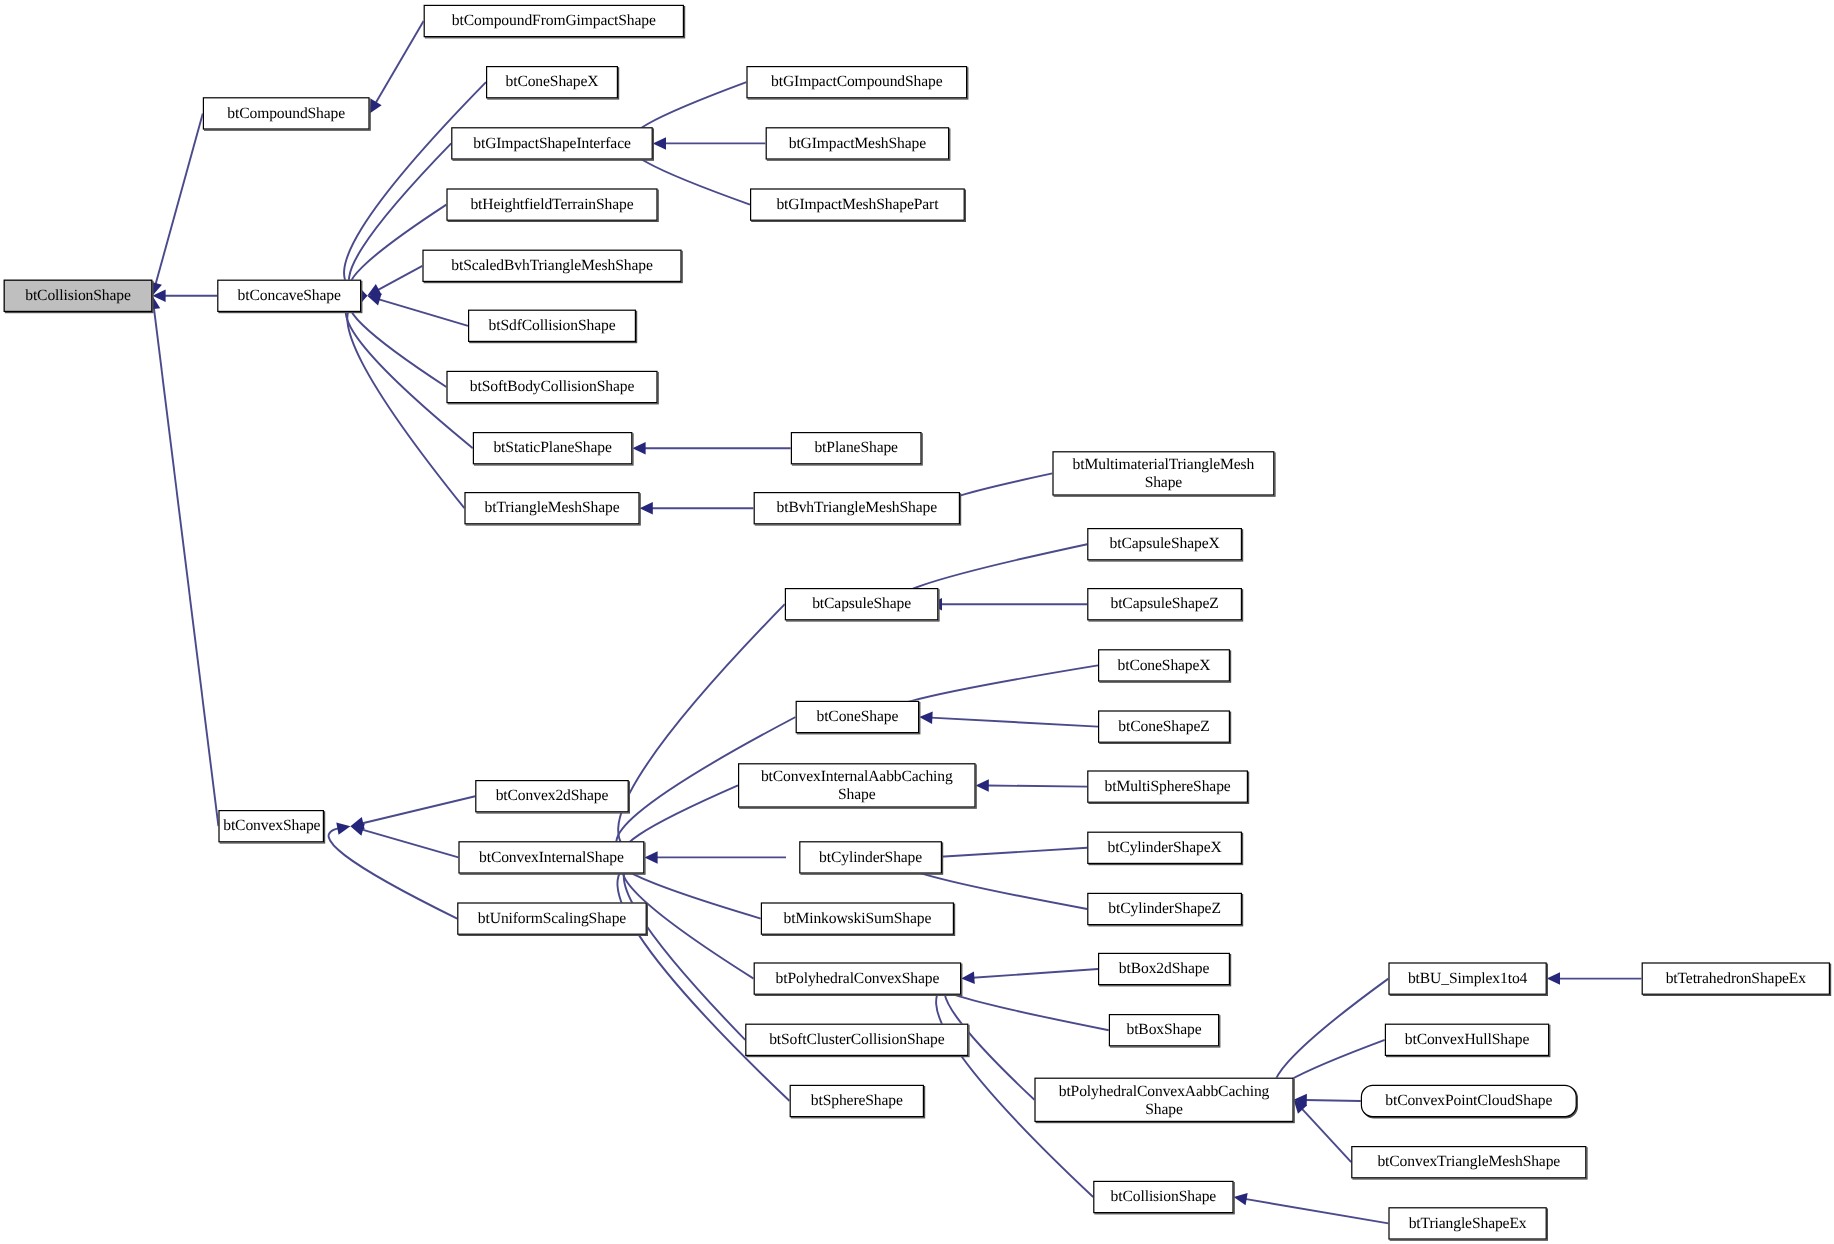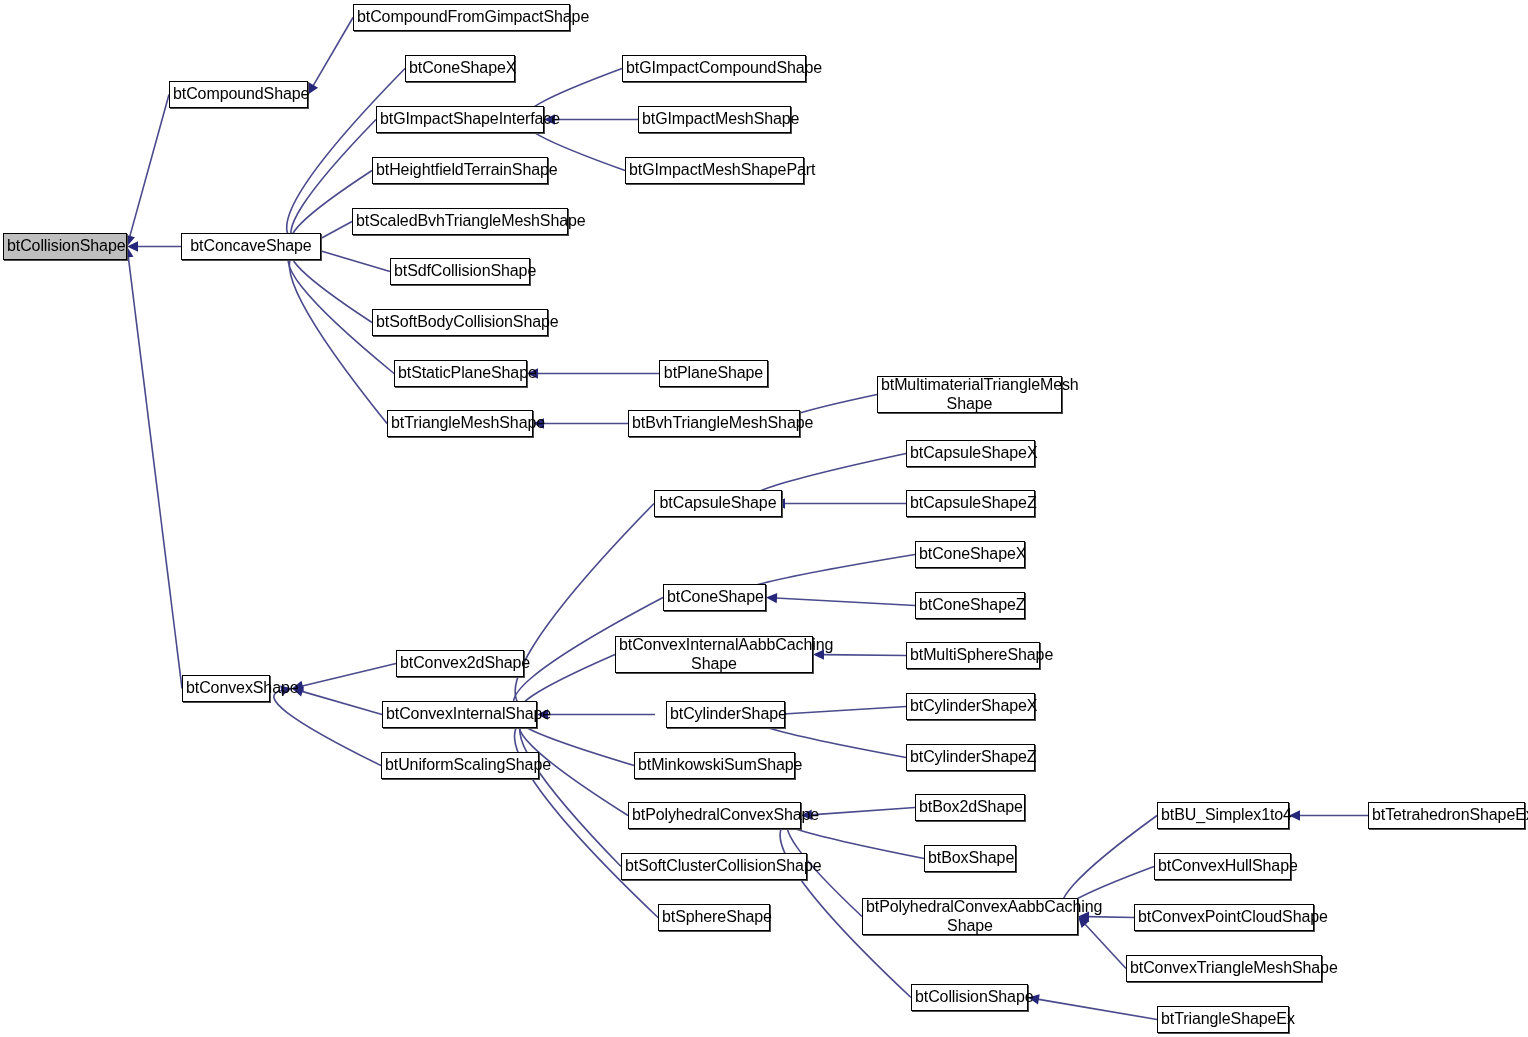--- a/index.html
+++ b/index.html
@@ -22,22 +22,22 @@
     width: 1528px;
     height: 1037px;
     pointer-events: none;
   }
   .node {
     position: absolute;
     box-sizing: border-box;
     border: 1px solid #000000;
     background: #ffffff;
     color: #000000;
-    font-family: Liberation Sans, sans-serif;
-    font-size: 16px;
+    font-family: Liberation Serif, serif;
+    font-size: 13px;
     line-height: 1.15;
     text-align: center;
     display: flex;
     align-items: center;
     justify-content: center;
     white-space: pre-line;
     letter-spacing: -0.1px;
     box-shadow: 1px 1px 0 0 #4d4d4d;
     z-index: 2;
   }
@@ -244,21 +244,21 @@
 <div class="node" style="left: 353px; top: 4px; width: 217px; height: 27px;"><span class="label">btCompoundFromGimpactShape</span></div>
     <div class="node" style="left: 405px; top: 55px; width: 110px; height: 27px;"><span class="label">btConeShapeX</span></div>
     <div class="node" style="left: 622px; top: 55px; width: 184px; height: 27px;"><span class="label">btGImpactCompoundShape</span></div>
     <div class="node" style="left: 169px; top: 81px; width: 139px; height: 27px;"><span class="label">btCompoundShape</span></div>
     <div class="node" style="left: 376px; top: 106px; width: 168px; height: 27px;"><span class="label">btGImpactShapeInterface</span></div>
     <div class="node" style="left: 638px; top: 106px; width: 153px; height: 27px;"><span class="label">btGImpactMeshShape</span></div>
     <div class="node" style="left: 372px; top: 157px; width: 176px; height: 27px;"><span class="label">btHeightfieldTerrainShape</span></div>
     <div class="node" style="left: 625px; top: 157px; width: 179px; height: 27px;"><span class="label">btGImpactMeshShapePart</span></div>
     <div class="node" style="left: 352px; top: 208px; width: 216px; height: 27px;"><span class="label">btScaledBvhTriangleMeshShape</span></div>
     <div class="node root" style="left: 3px; top: 233px; width: 124px; height: 27px;"><span class="label">btCollisionShape</span></div>
-    <div class="node" style="left: 181px; top: 233px; width: 140px; height: 27px;"><span class="label">btConcaveShape</span></div>
+    <div class="node" style="left: 181px; top: 233px; width: 120px; height: 27px;"><span class="label">btConcaveShape</span></div>
     <div class="node" style="left: 390px; top: 258px; width: 140px; height: 27px;"><span class="label">btSdfCollisionShape</span></div>
     <div class="node" style="left: 372px; top: 309px; width: 176px; height: 27px;"><span class="label">btSoftBodyCollisionShape</span></div>
     <div class="node" style="left: 394px; top: 360px; width: 133px; height: 27px;"><span class="label">btStaticPlaneShape</span></div>
     <div class="node" style="left: 659px; top: 360px; width: 109px; height: 27px;"><span class="label">btPlaneShape</span></div>
     <div class="node" style="left: 877px; top: 376px; width: 185px; height: 37px;"><span class="label">btMultimaterialTriangleMesh
 Shape</span></div>
     <div class="node" style="left: 387px; top: 410px; width: 146px; height: 27px;"><span class="label">btTriangleMeshShape</span></div>
     <div class="node" style="left: 628px; top: 410px; width: 172px; height: 27px;"><span class="label">btBvhTriangleMeshShape</span></div>
     <div class="node" style="left: 906px; top: 440px; width: 129px; height: 27px;"><span class="label">btCapsuleShapeX</span></div>
     <div class="node" style="left: 654px; top: 490px; width: 128px; height: 27px;"><span class="label">btCapsuleShape</span></div>
@@ -279,18 +279,18 @@
     <div class="node" style="left: 634px; top: 752px; width: 161px; height: 27px;"><span class="label">btMinkowskiSumShape</span></div>
     <div class="node" style="left: 915px; top: 794px; width: 110px; height: 27px;"><span class="label">btBox2dShape</span></div>
     <div class="node" style="left: 1157px; top: 802px; width: 132px; height: 27px;"><span class="label">btBU_Simplex1to4</span></div>
     <div class="node" style="left: 1368px; top: 802px; width: 157px; height: 27px;"><span class="label">btTetrahedronShapeEx</span></div>
     <div class="node" style="left: 628px; top: 802px; width: 173px; height: 27px;"><span class="label">btPolyhedralConvexShape</span></div>
     <div class="node" style="left: 924px; top: 845px; width: 92px; height: 27px;"><span class="label">btBoxShape</span></div>
     <div class="node" style="left: 1154px; top: 853px; width: 137px; height: 27px;"><span class="label">btConvexHullShape</span></div>
     <div class="node" style="left: 621px; top: 853px; width: 186px; height: 27px;"><span class="label">btSoftClusterCollisionShape</span></div>
     <div class="node" style="left: 862px; top: 898px; width: 216px; height: 37px;"><span class="label">btPolyhedralConvexAabbCaching
 Shape</span></div>
-    <div class="node" style="left: 1134px; top: 904px; width: 180px; height: 27px;"><span class="label">btConvexPointCloudShape</span></div>
+    <div class="node" style="left: 1134px; top: 904px; width: 180px; height: 27px; border-radius: 10px;"><span class="label">btConvexPointCloudShape</span></div>
     <div class="node" style="left: 658px; top: 904px; width: 112px; height: 27px;"><span class="label">btSphereShape</span></div>
     <div class="node" style="left: 1126px; top: 955px; width: 196px; height: 27px;"><span class="label">btConvexTriangleMeshShape</span></div>
     <div class="node" style="left: 911px; top: 984px; width: 117px; height: 27px;"><span class="label">btCollisionShape</span></div>
     <div class="node" style="left: 1157px; top: 1006px; width: 132px; height: 27px;"><span class="label">btTriangleShapeEx</span></div>
   </div>
 
 </body></html>

